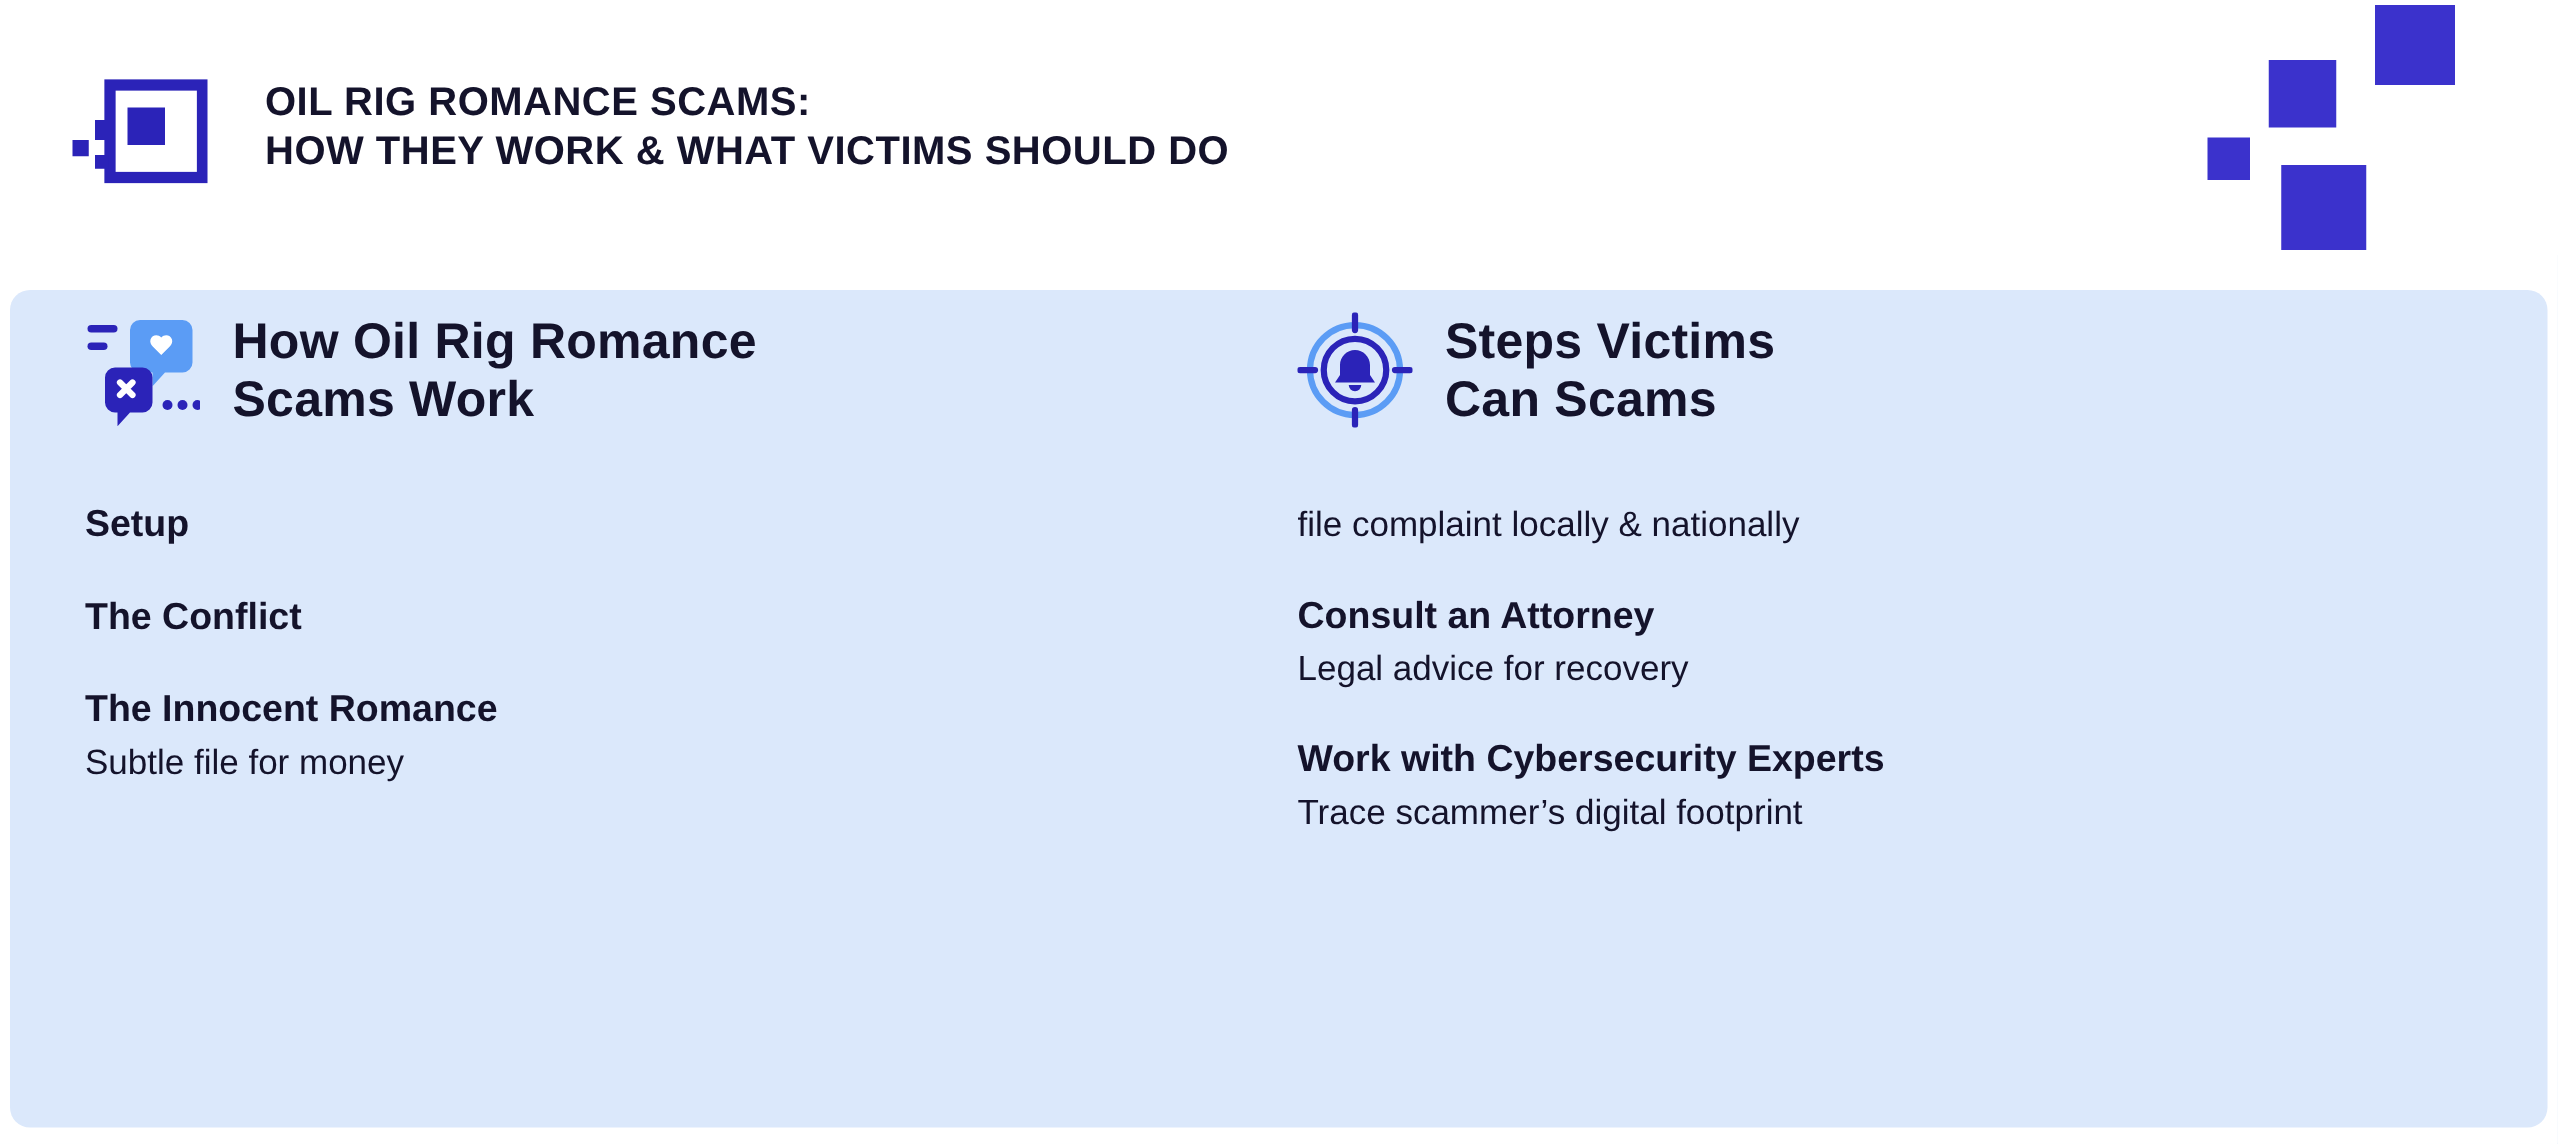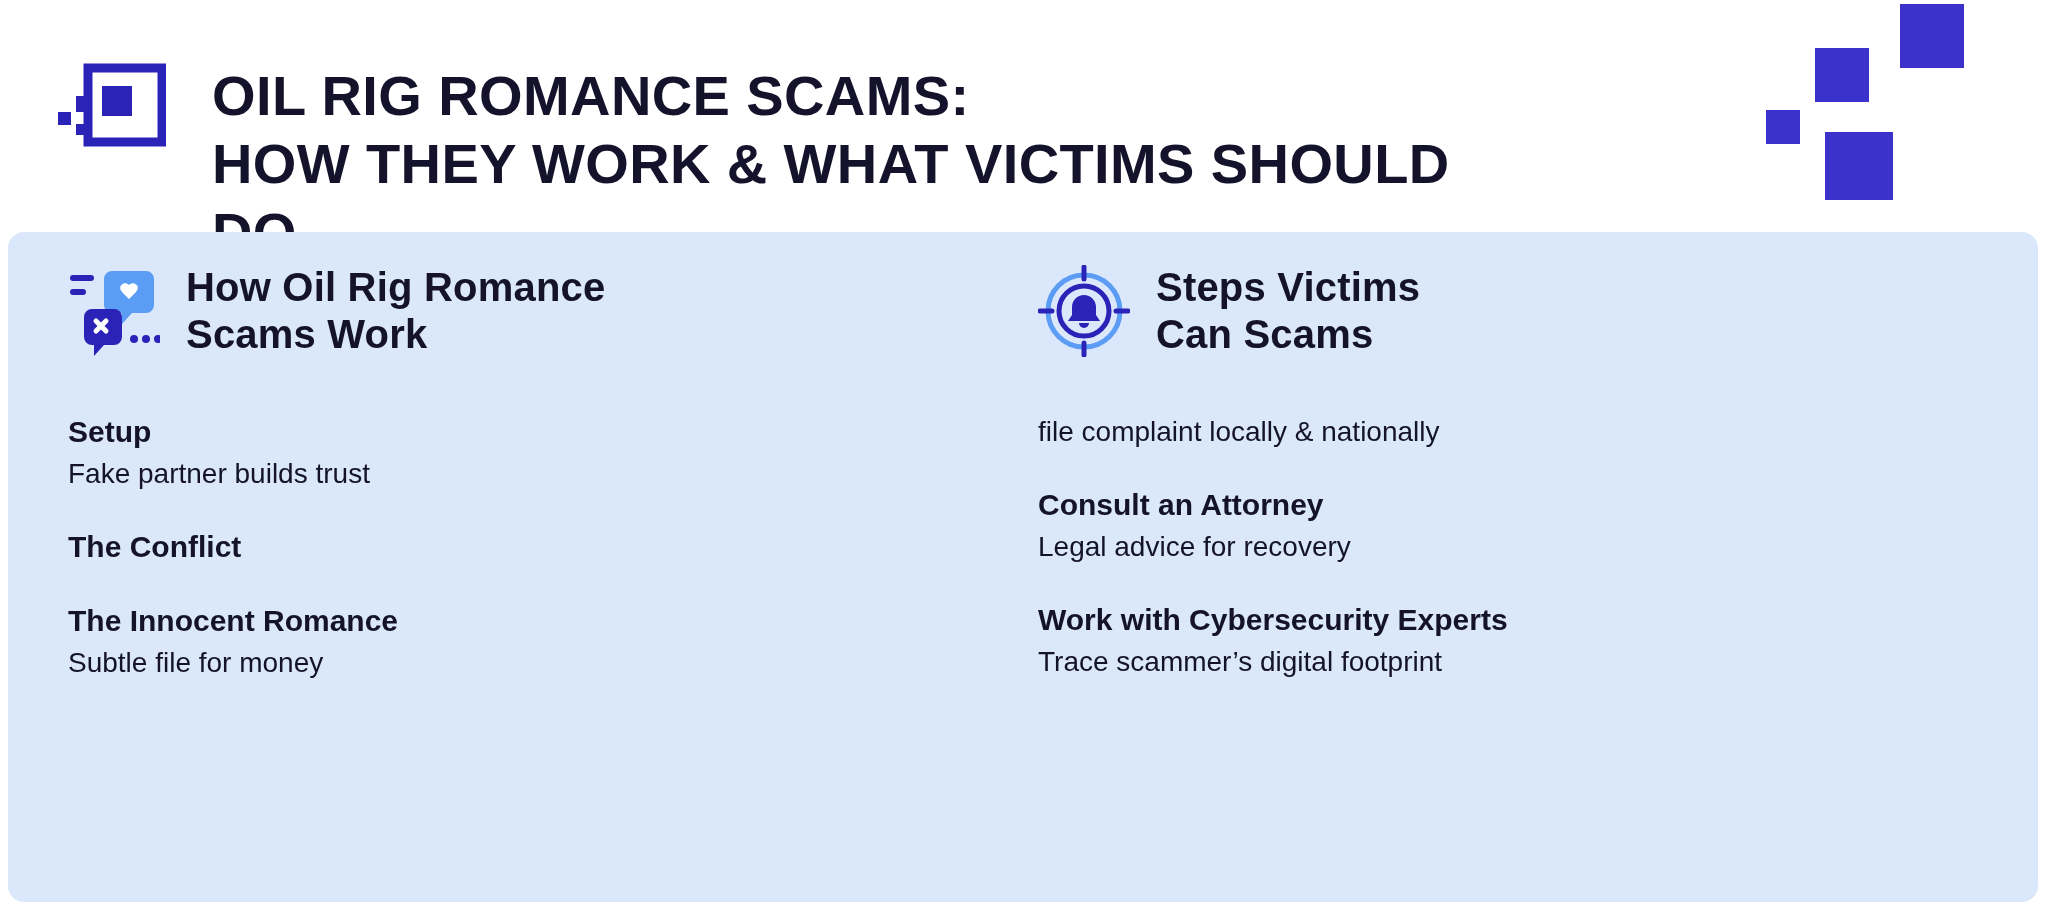--- a/index.html
+++ b/index.html
@@ -31,21 +31,21 @@
     top: 62px;
     width: 110px;
     height: 92px;
   }
   .header-title {
     position: absolute;
     left: 212px;
     top: 62px;
     width: 1300px;
     color: #14132b;
-    font-size: 56px;
+    font-size: 32px;
     font-weight: bold;
     letter-spacing: 0.4px;
     line-height: 1.22;
   }
   .header-title .line2 { display: block; }
 
   
   .deco { position: absolute; }
   .deco.s1 { left: 1900px; top: 4px;  width: 64px;  height: 64px;  background: #3b32cc; }
   .deco.s2 { left: 1815px; top: 48px; width: 54px;  height: 54px;  background: #3b32cc; }
@@ -63,40 +63,39 @@
     border-radius: 16px;
   }
 
   .column { position: absolute; top: 0; }
   .col-left  { left: 60px;  width: 900px; }
   .col-right { left: 1030px; width: 900px; }
 
   .col-head {
     position: relative;
     display: flex;
-    align-items: center;
     height: 140px;
     padding-top: 18px;
   }
   .col-icon {
     width: 92px;
     height: 92px;
     flex: 0 0 92px;
     margin-right: 26px;
   }
   .col-title {
     color: #14132b;
     font-size: 40px;
     font-weight: bold;
     line-height: 1.18;
     letter-spacing: 0.2px;
   }
   .col-title .t2 { display: block; }
 
-  .items { margin-top: 42px; }
+  .items { margin-top: 30px; }
   .item { margin-bottom: 38px; }
   .item-title {
     color: #14132b;
     font-size: 30px;
     font-weight: bold;
     line-height: 1.2;
     margin-bottom: 6px;
   }
   .item-desc {
     color: #14132b;
@@ -152,21 +151,20 @@
         </div>
         <div class="col-title">
           <span>How Oil Rig Romance</span>
           <span class="t2">Scams Work</span>
         </div>
       </div>
 
       <div class="items">
         <div class="item">
           <div class="item-title">Setup</div>
-          <div class="item-desc">Fake partner builds trust</div>
         </div>
         <div class="item">
           <div class="item-title">The Conflict</div>
         </div>
         <div class="item">
           <div class="item-title">The Innocent Romance</div>
           <div class="item-desc">Subtle file for money</div>
         </div>
       </div>
     </div>

